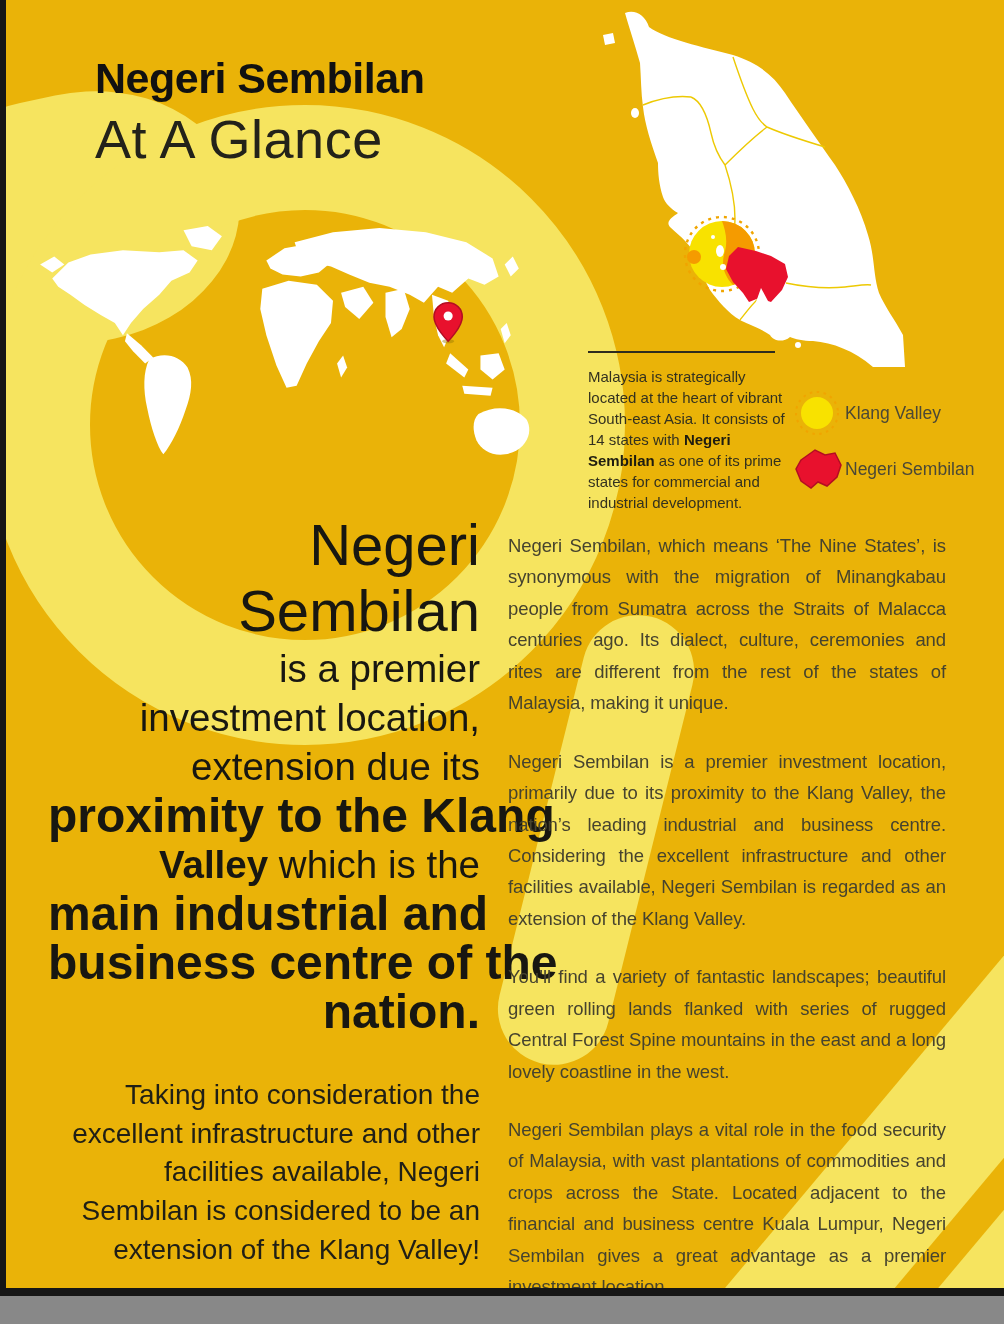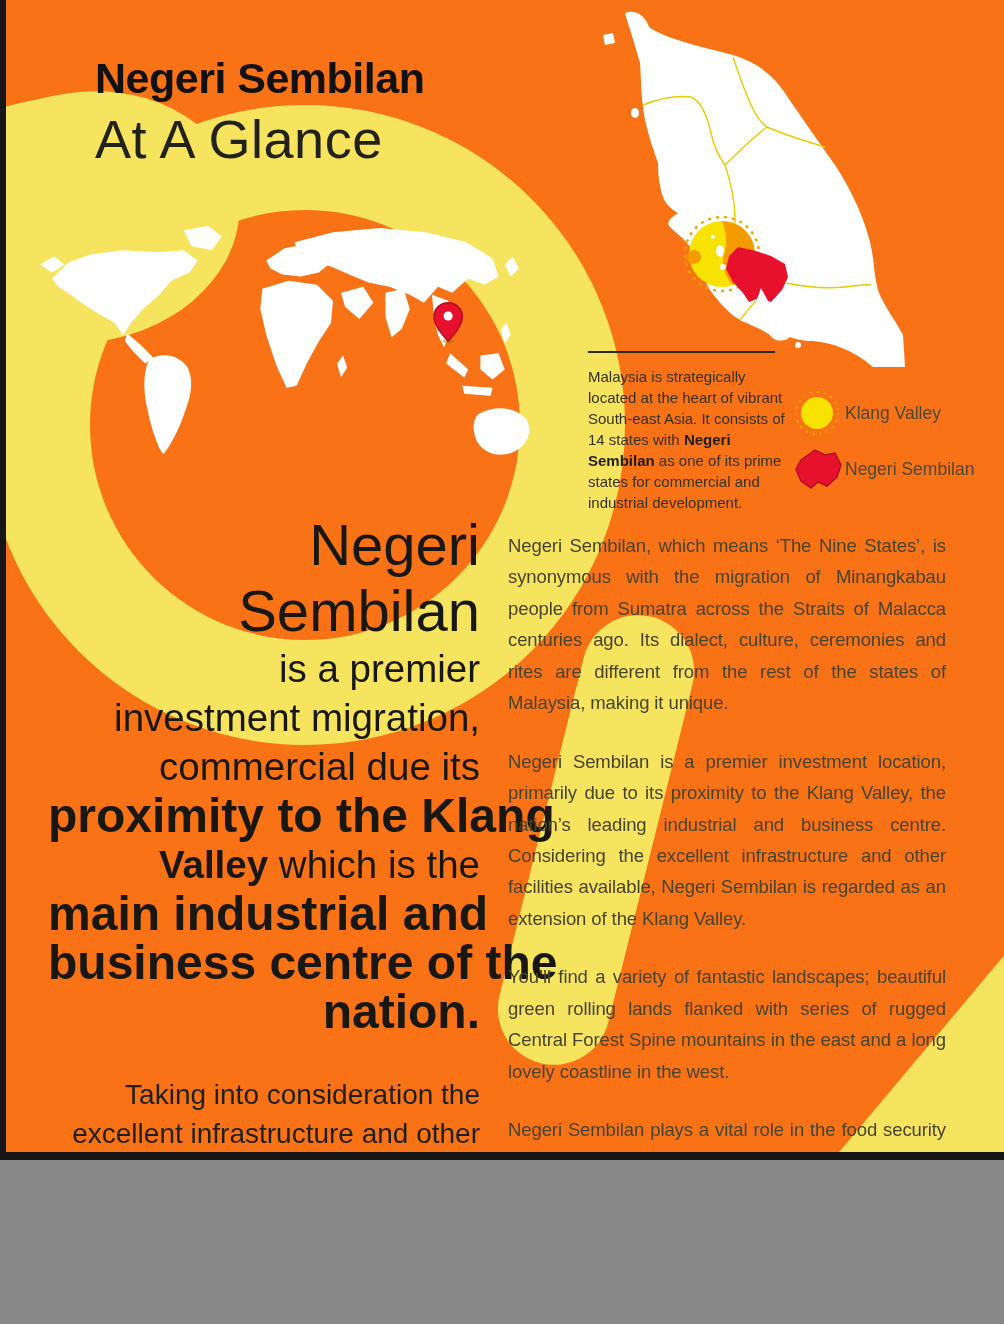--- a/index.html
+++ b/index.html
@@ -1,17 +1,17 @@
 <!DOCTYPE html>
 <html><head>
 <meta charset="utf-8">
 <style>
   html,body{margin:0;padding:0;}
   body{font-family:"Liberation Sans","DejaVu Sans",sans-serif;background:#888;}
-  .page{position:relative;width:1004px;height:1160px;background:#f97316;overflow:hidden;}
+  .page{position:relative;width:1004px;height:1296px;background:#eab308;overflow:hidden;}
 
   
   .deco{position:absolute;z-index:0;}
   .deco-blob{left:-70px;top:92px;width:310px;height:250px;background:#F6E45F;border-radius:42% 58% 55% 45%;transform:rotate(-12deg);}
   .deco-ring{left:-15px;top:105px;width:640px;height:640px;border:105px solid #F6E45F;border-radius:50%;box-sizing:border-box;}
   .deco-tail{left:540px;top:610px;width:112px;height:460px;background:#F6E45F;border-radius:60px;transform:rotate(14deg);}
   .deco-stripe1{left:760px;top:880px;width:130px;height:780px;background:#F6E45F;transform:rotate(40deg);}
   .deco-stripe2{left:990px;top:860px;width:130px;height:780px;background:#F6E45F;transform:rotate(40deg);}
 
   .edge-left{position:absolute;left:0;top:0;width:6px;height:100%;background:#161616;z-index:6;}
@@ -144,22 +144,22 @@
         <path d="M10,16 L24,6 L34,11 L44,9 L50,21 L46,33 L36,42 L27,38 L20,44 L10,37 L5,25 Z" fill="#E8112D" stroke="#B30D22" stroke-width="1.5"></path>
       </svg>
       <span class="legend-label">Negeri Sembilan</span>
     </div>
   </div>
 
   <div class="headline">
     <div class="hl-big">Negeri</div>
     <div class="hl-big">Sembilan</div>
     <div class="hl-mid">is a premier</div>
-    <div class="hl-mid">investment migration,</div>
-    <div class="hl-mid">commercial due its</div>
+    <div class="hl-mid">investment location,</div>
+    <div class="hl-mid">extension due its</div>
     <div class="hl-bold">proximity to the Klang</div>
     <div class="hl-mixed"><span class="b">Valley</span><span class="r"> which is the</span></div>
     <div class="hl-bold">main industrial and</div>
     <div class="hl-bold">business centre of the</div>
     <div class="hl-bold">nation.</div>
   </div>
 
   <p class="note">Taking into consideration the excellent infrastructure and other facilities available, Negeri Sembilan is considered to be an extension of the Klang Valley!</p>
 
   <div class="maincol">

